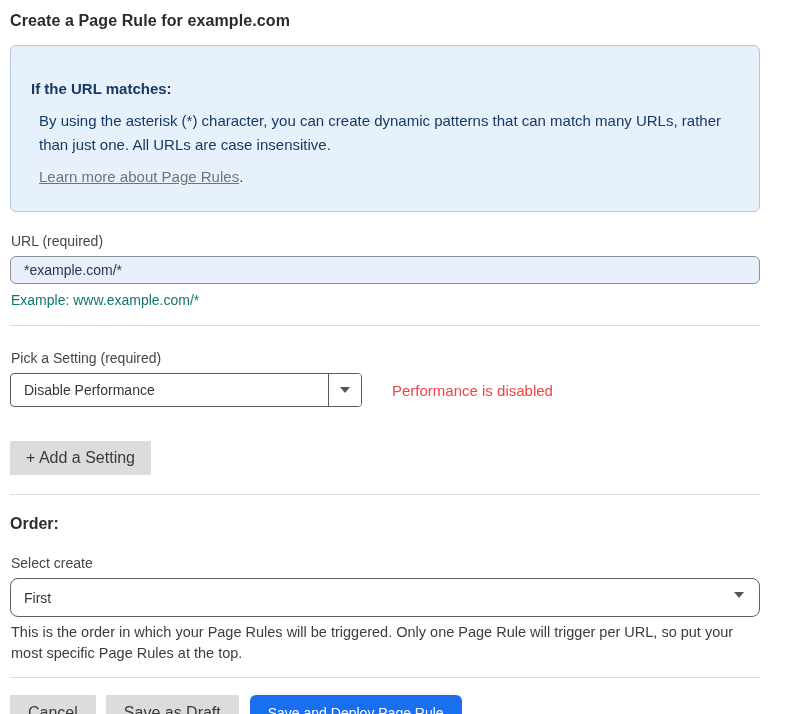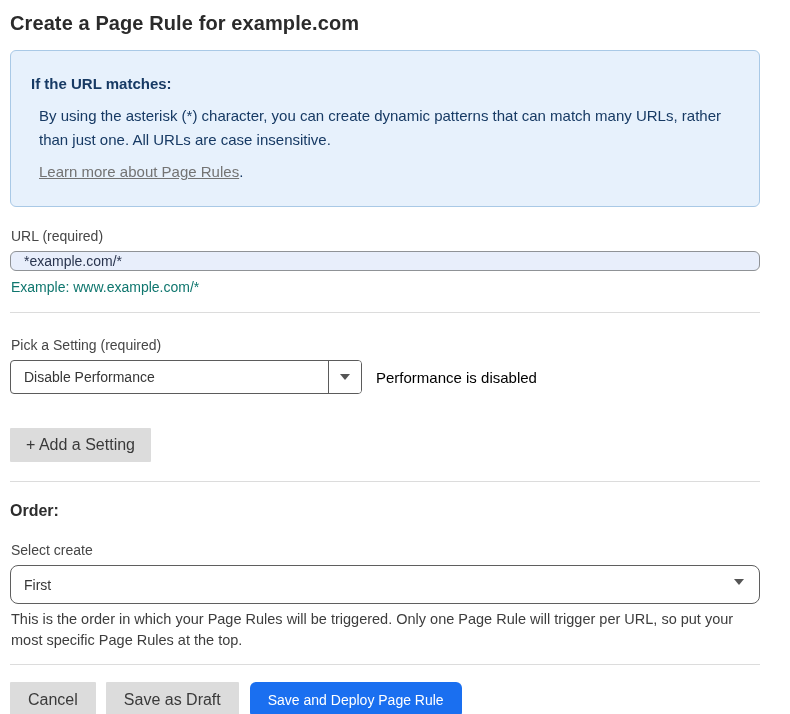--- a/index.html
+++ b/index.html
@@ -10,31 +10,31 @@
     font-family: "Liberation Sans", sans-serif;
     color: #2d2d2d;
   }
   .page {
     width: 790px;
     height: 714px;
     padding: 10px 30px 0 10px;
     overflow: hidden;
   }
   .page-title {
-    font-size: 20px;
+    font-size: 16px;
     font-weight: 700;
     color: #2b2b2b;
     margin: 2px 0 15px 0;
     letter-spacing: 0.1px;
   }
   .info-box {
     background: #e7f1fc;
     border: 1px solid #a9c9e6;
     border-radius: 6px;
-    padding: 21px 20px 14px 20px;
+    padding: 31px 20px 14px 20px;
     color: #173a64;
     font-size: 15px;
     line-height: 24px;
     margin-bottom: 21px;
   }
   .info-box .info-heading {
     font-weight: 700;
     font-size: 15px;
     margin: 0 0 2px 0;
   }
@@ -47,21 +47,21 @@
   .info-link-suffix { color: #173a64; }
 
   .field-label {
     font-size: 14px;
     color: #464646;
     margin: 0 0 7px 1px;
   }
   .url-input {
     display: block;
     width: 750px;
-    height: 20px;
+    height: 28px;
     background: #e8eefb;
     border: 1px solid #8f9296;
     border-radius: 6px;
     padding: 0 13px;
     font-family: "Liberation Sans", sans-serif;
     font-size: 14px;
     color: #29344e;
     outline: none;
     margin-bottom: 8px;
   }
@@ -117,22 +117,22 @@
     background: #ffffff;
   }
   .tri-down {
     width: 0; height: 0;
     border-left: 5px solid transparent;
     border-right: 5px solid transparent;
     border-top: 6px solid #555555;
   }
   .setting-status {
     font-size: 15px;
-    color: #000000;
-    margin-left: 14px;
+    color: #ef4444;
+    margin-left: 30px;
   }
   .gray-btn {
     display: inline-block;
     background: #dcdcdc;
     color: #3a3a3a;
     border: none;
     border-radius: 1px;
     font-family: "Liberation Sans", sans-serif;
     font-size: 16px;
     padding: 8px 16px;

